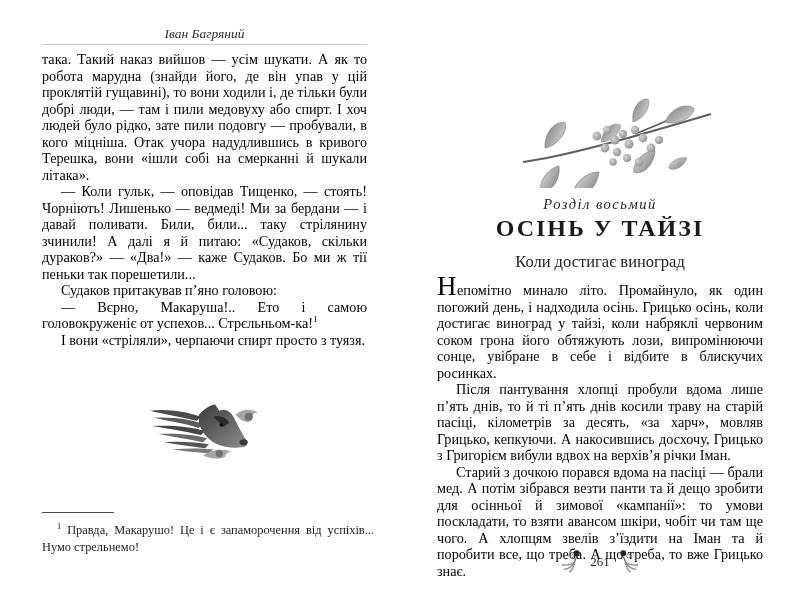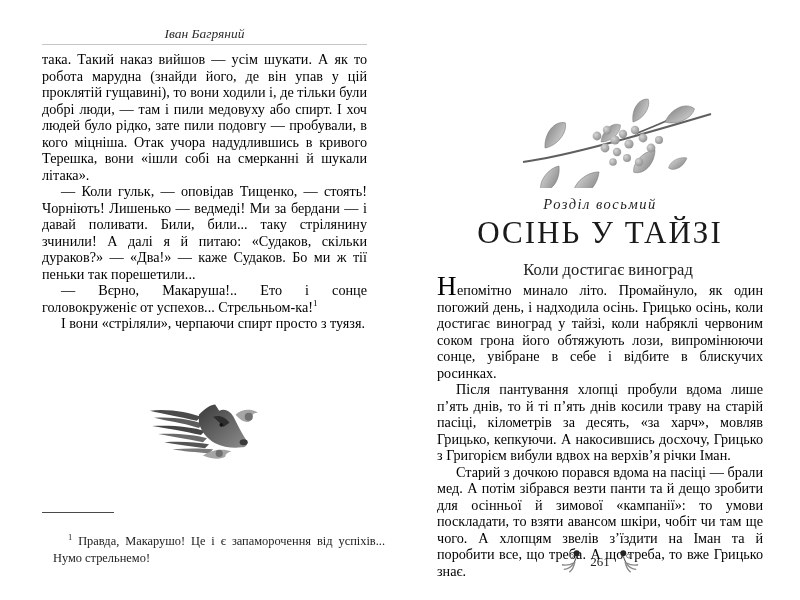--- a/index.html
+++ b/index.html
@@ -27,35 +27,35 @@
   .fnref { font-size:9px; line-height:0; vertical-align:6px; }
   .initial { font-size:27px; line-height:0; letter-spacing:0.5px; }
 
   
   .chapter-label {
     position:absolute; top:196px; left:0; width:100%; margin:0; text-align:center;
     font-size:14.5px; font-weight:normal; letter-spacing:1.5px; color:#222;font-style:italic;
   }
   .chapter-title {
     position:absolute; top:215px; left:0; width:100%; margin:0; text-align:center;
-    font-size:31px; font-weight:normal; letter-spacing:2px; color:#1a1a1a;
+    font-size:24px; font-weight:bold; letter-spacing:2px; color:#1a1a1a;
   }
   .section-title {
-    position:absolute; top:252px; left:0; width:100%; margin:8px; text-align:center;
+    position:absolute; top:252px; left:0; width:100%; margin:0; text-align:center;
     font-size:16.5px; font-weight:normal; color:#222;
   }
 
   
   .boar   { position:absolute; left:108px; top:400px; width:112px; height:62px; }
   .branch { position:absolute; left:80px;  top:96px;  width:200px; height:92px; }
 
   
   .fn-rule  { position:absolute; left:0; top:512px; width:72px; height:1px; background:#4a4a4a; }
   .footnote {
-    position:absolute; left:0; top:518px; width:332px; margin:11px;
+    position:absolute; left:0; top:518px; width:332px; margin:0;
     font-size:12.4px; line-height:16.6px; text-align:justify; text-indent:15px; color:#222;
   }
   .footnote sup { font-size:8.5px; }
 
   
   .pagenum-row {
     position:absolute; top:548px; left:0; width:100%;
     display:flex; justify-content:center; align-items:flex-start; gap:5px;
   }
   .pagenum { font-size:13px; padding-top:6px; color:#222; }
@@ -67,21 +67,22 @@
 
 <div>
 
   <section class="page page-left">
     <div class="running-head-text">Іван Багряний</div>
     <div class="head-rule"></div>
 
     <div class="body-copy lp-body">
       <p>така. Такий наказ вийшов — усім шукати. А як то робота марудна (знайди його, де він упав у цій проклятій гущавині), то вони ходили і, де тільки були добрі люди, — там і пили медовуху або спирт. І хоч людей було рідко, зате пили подовгу — пробували, в кого міцніша. Отак учора надудлившись в кривого Терешка, вони «ішли собі на смерканні й шукали літака».</p>
       <p class="ind">— Коли гульк, — оповідав Тищенко, — стоять! Чорніють! Лишенько — ведмеді! Ми за бердани — і давай поливати. Били, били... таку стрілянину зчинили! А далі я й питаю: «Судаков, скільки дураков?» — «Два!» — каже Судаков. Бо ми ж тії пеньки так порешетили...</p>
-      <p class="ind"><span>— Вєрно, Макаруша!.. Ето і сонце головокруженіє от успехов... Стрєльньом-ка!</span><sup class="fnref">1</sup></p>
+      <p class="ind">Судаков притакував п’яно головою:</p>
+      <p class="ind"><span>— Вєрно, Макаруша!.. Ето і самою головокруженіє от успехов... Стрєльньом-ка!</span><sup class="fnref">1</sup></p>
       <p class="ind">І вони «стріляли», черпаючи спирт просто з туязя.</p>
     </div>
 
     <svg class="boar" viewBox="0 0 110 60">
       <defs>
         <linearGradient id="boarGrad" x1="0" y1="0" x2="1" y2="1">
           <stop offset="0" stop-color="#3a3a3a"></stop>
             <stop offset="1" stop-color="#8e8e8e"></stop>
         </linearGradient>
       </defs>

